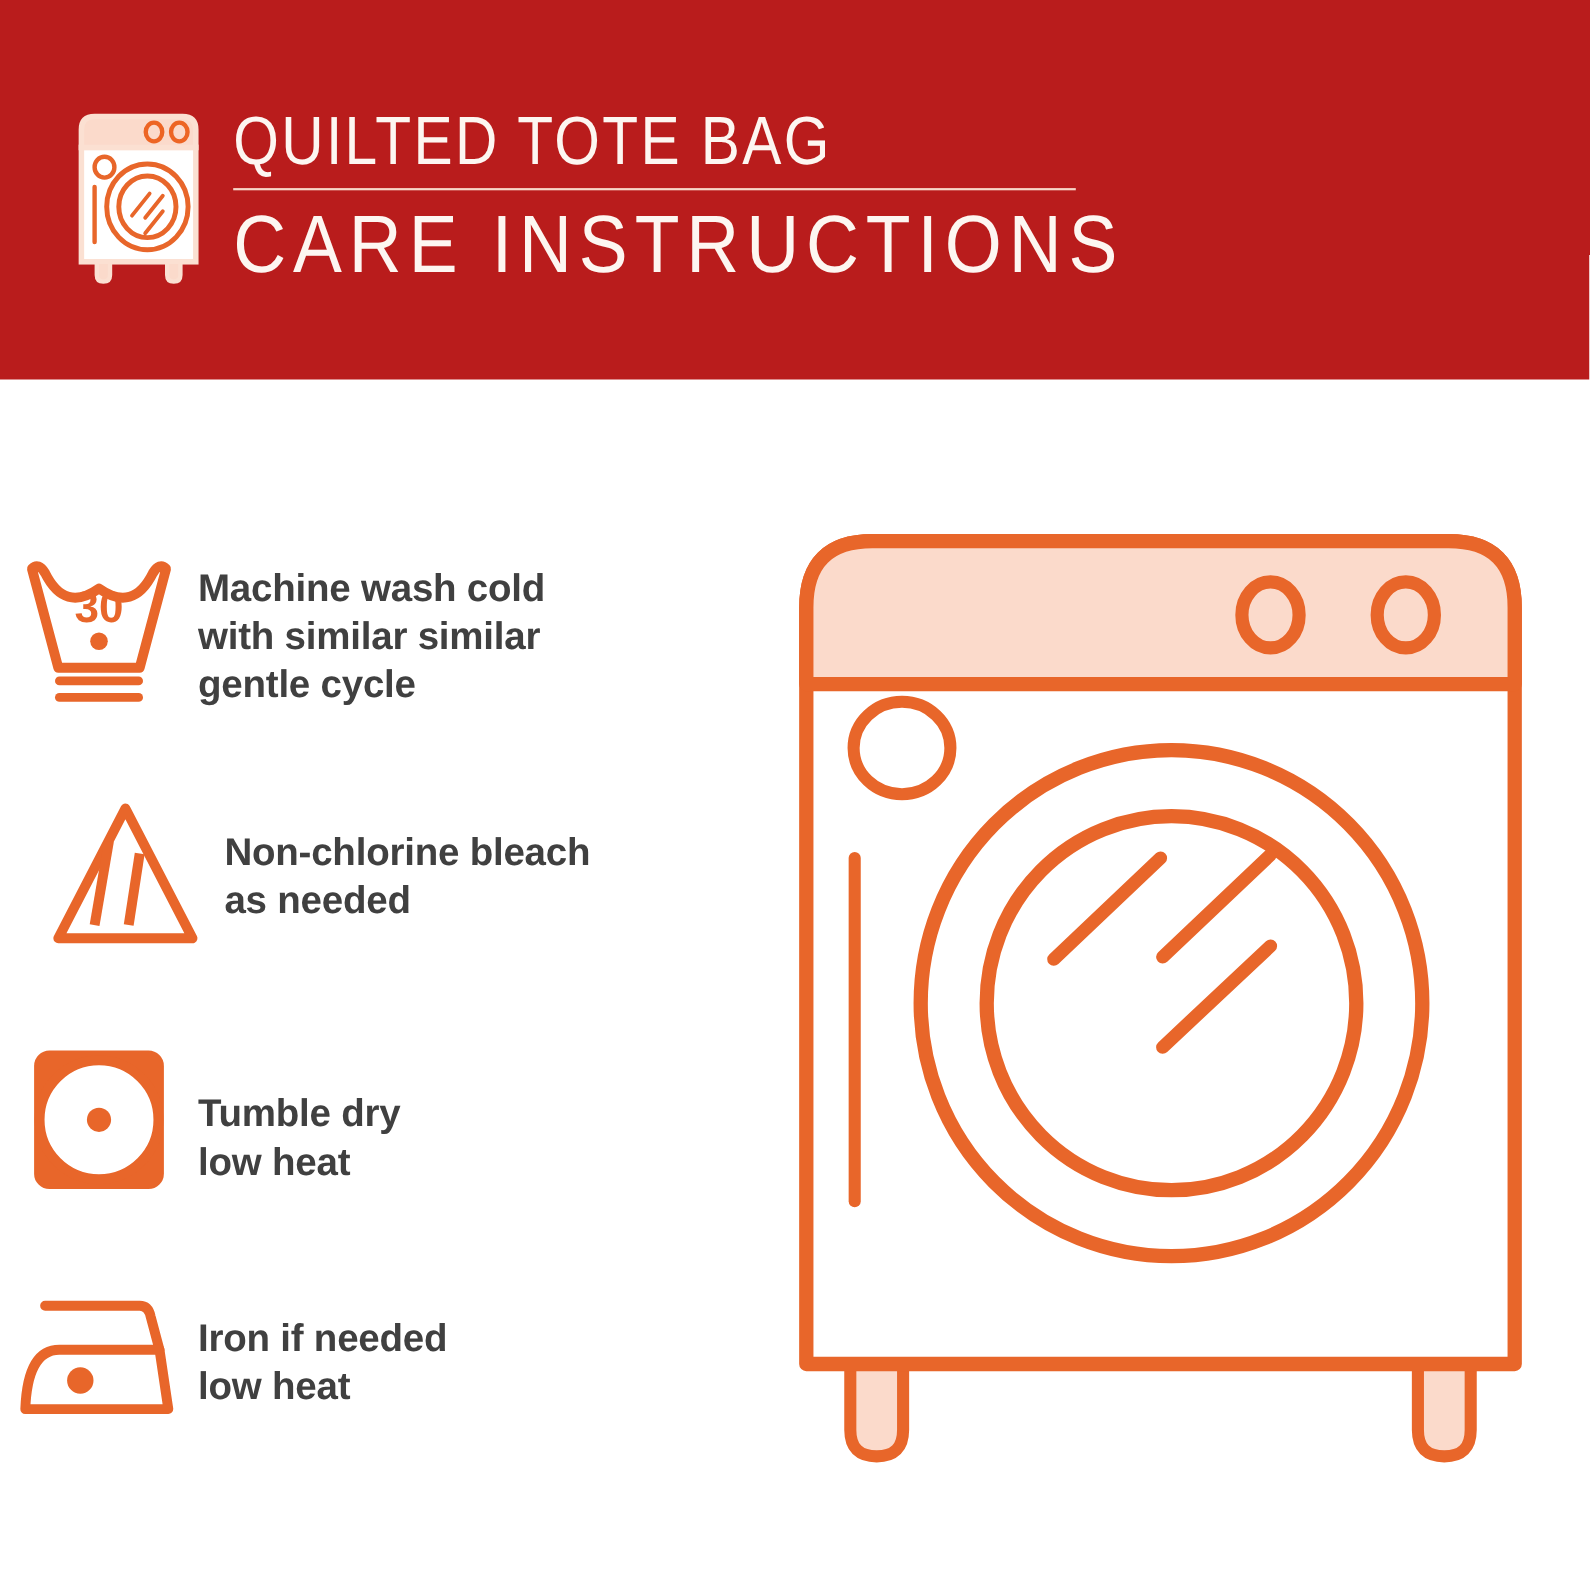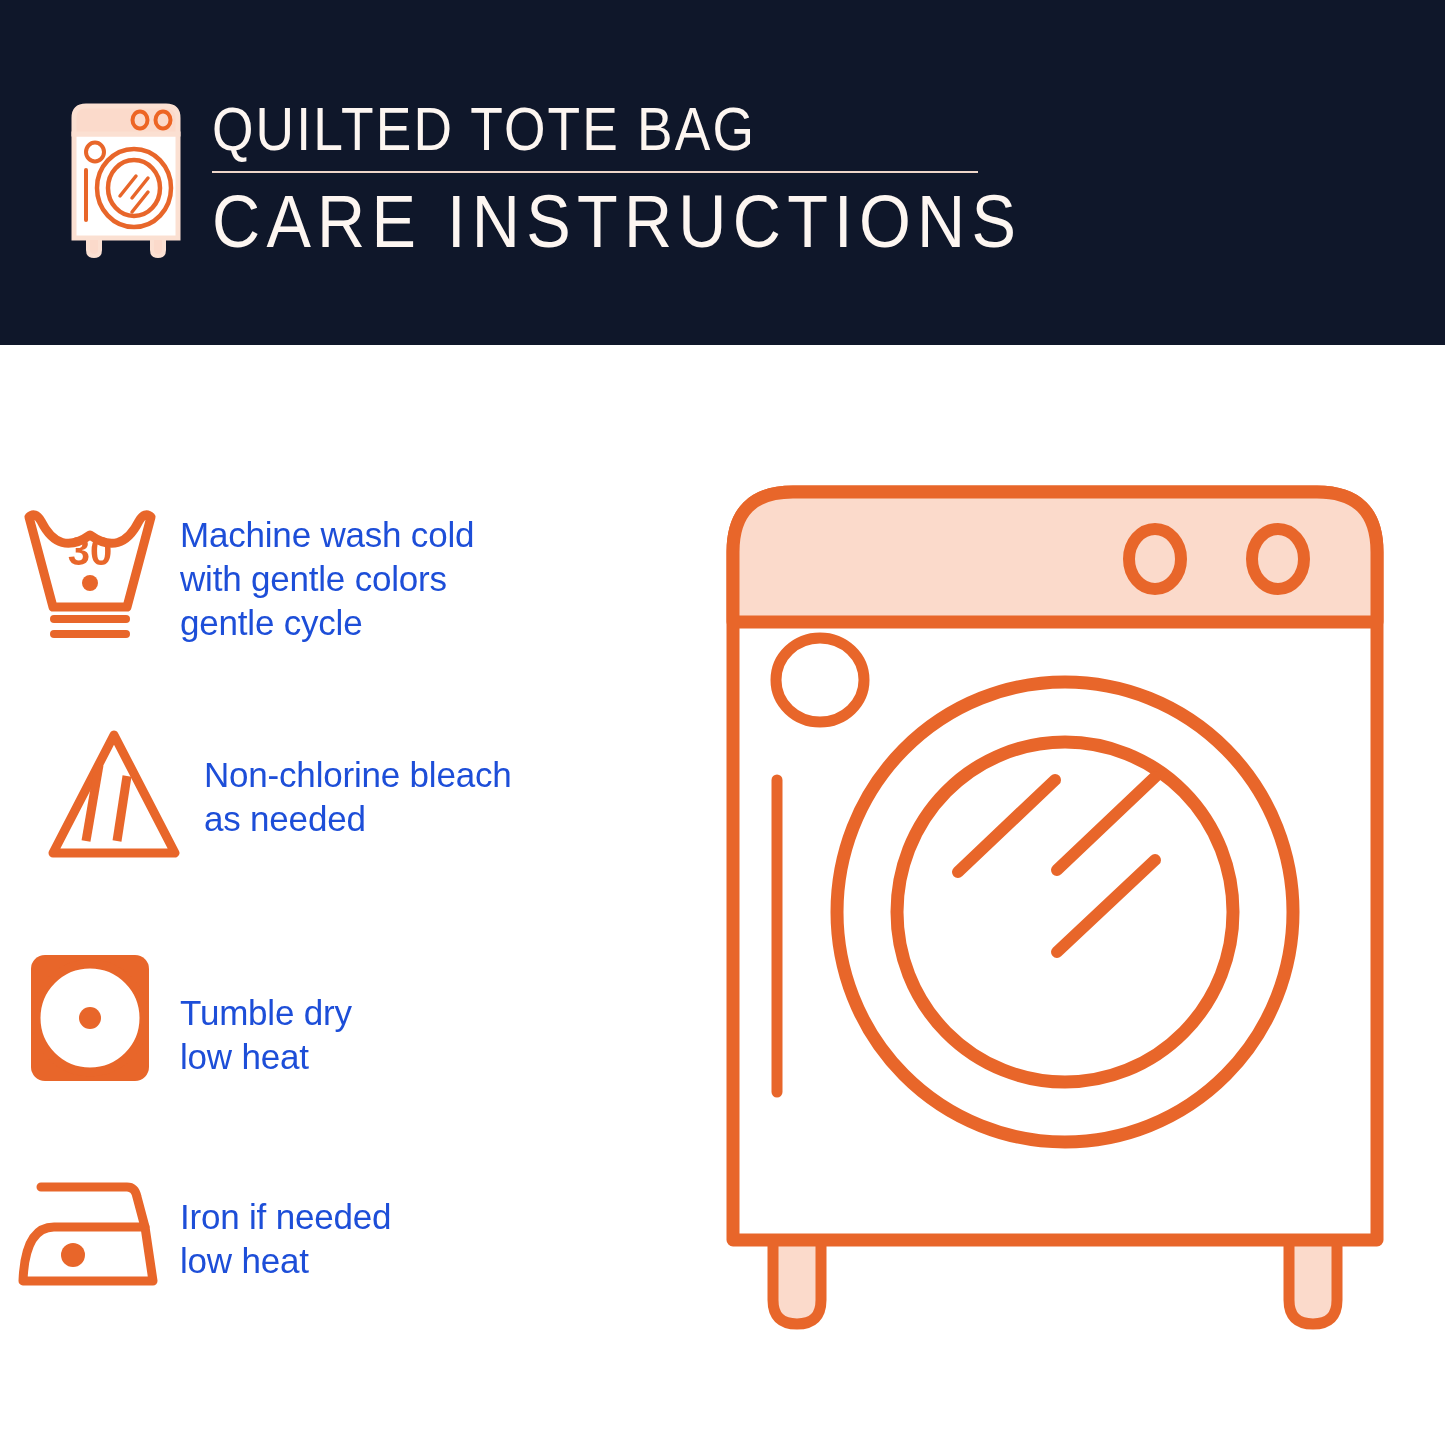--- a/index.html
+++ b/index.html
@@ -15,21 +15,21 @@
     position: relative;
   }
 
   
   .header {
     position: absolute;
     left: 0;
     top: 0;
     width: 1445px;
     height: 345px;
-    background: #0f172a;
+    background: #b91c1c;
     box-sizing: border-box;
   }
   .header-logo {
     position: absolute;
     left: 62px;
     top: 100px;
     width: 128px;
     height: 160px;
   }
   .header-text {
@@ -86,25 +86,25 @@
   }
   .care-row .sym {
     width: 180px;
     flex: 0 0 180px;
     display: flex;
     justify-content: center;
     align-items: flex-start;
   }
   .care-row .txt {
     flex: 1 1 auto;
-    color: #1d4ed8;
+    color: #404040;
     font-size: 35px;
     line-height: 44px;
     letter-spacing: -0.2px;
-    font-weight: 400;
+    font-weight: 700;
     padding-top: 2px;
   }
   .care-row .txt div { white-space: nowrap; }
 
   .row-wash   { top: 150px; }
   .row-bleach { top: 370px; margin-left: 24px; }
   .row-dry    { top: 592px; align-items: center; }
   .row-iron   { top: 812px; }
 
   .row-wash   .sym { padding-top: 0px; }
@@ -178,21 +178,21 @@
         <text x="75" y="70" text-anchor="middle" font-family="Liberation Sans, sans-serif" font-size="40" font-weight="bold" fill="#E8662A">30</text>
 
         <circle cx="75" cy="88" r="8" fill="#E8662A"></circle>
 
         <rect x="35" y="120" width="80" height="8" rx="4" fill="#E8662A"></rect>
         <rect x="35" y="135" width="80" height="8" rx="4" fill="#E8662A"></rect>
       </svg>
     </div>
     <div class="txt">
       <div>Machine wash cold</div>
-      <div>with gentle colors</div>
+      <div>with similar similar</div>
       <div>gentle cycle</div>
     </div>
   </div>
 
   <div class="care-row row-bleach">
     <div class="sym">
       <svg viewBox="0 0 150 150" width="150" height="150" aria-hidden="true">
 
         <path d="M75 14 L136 132 L14 132 Z" fill="none" stroke="#E8662A" stroke-width="9" stroke-linejoin="round"></path>
 

